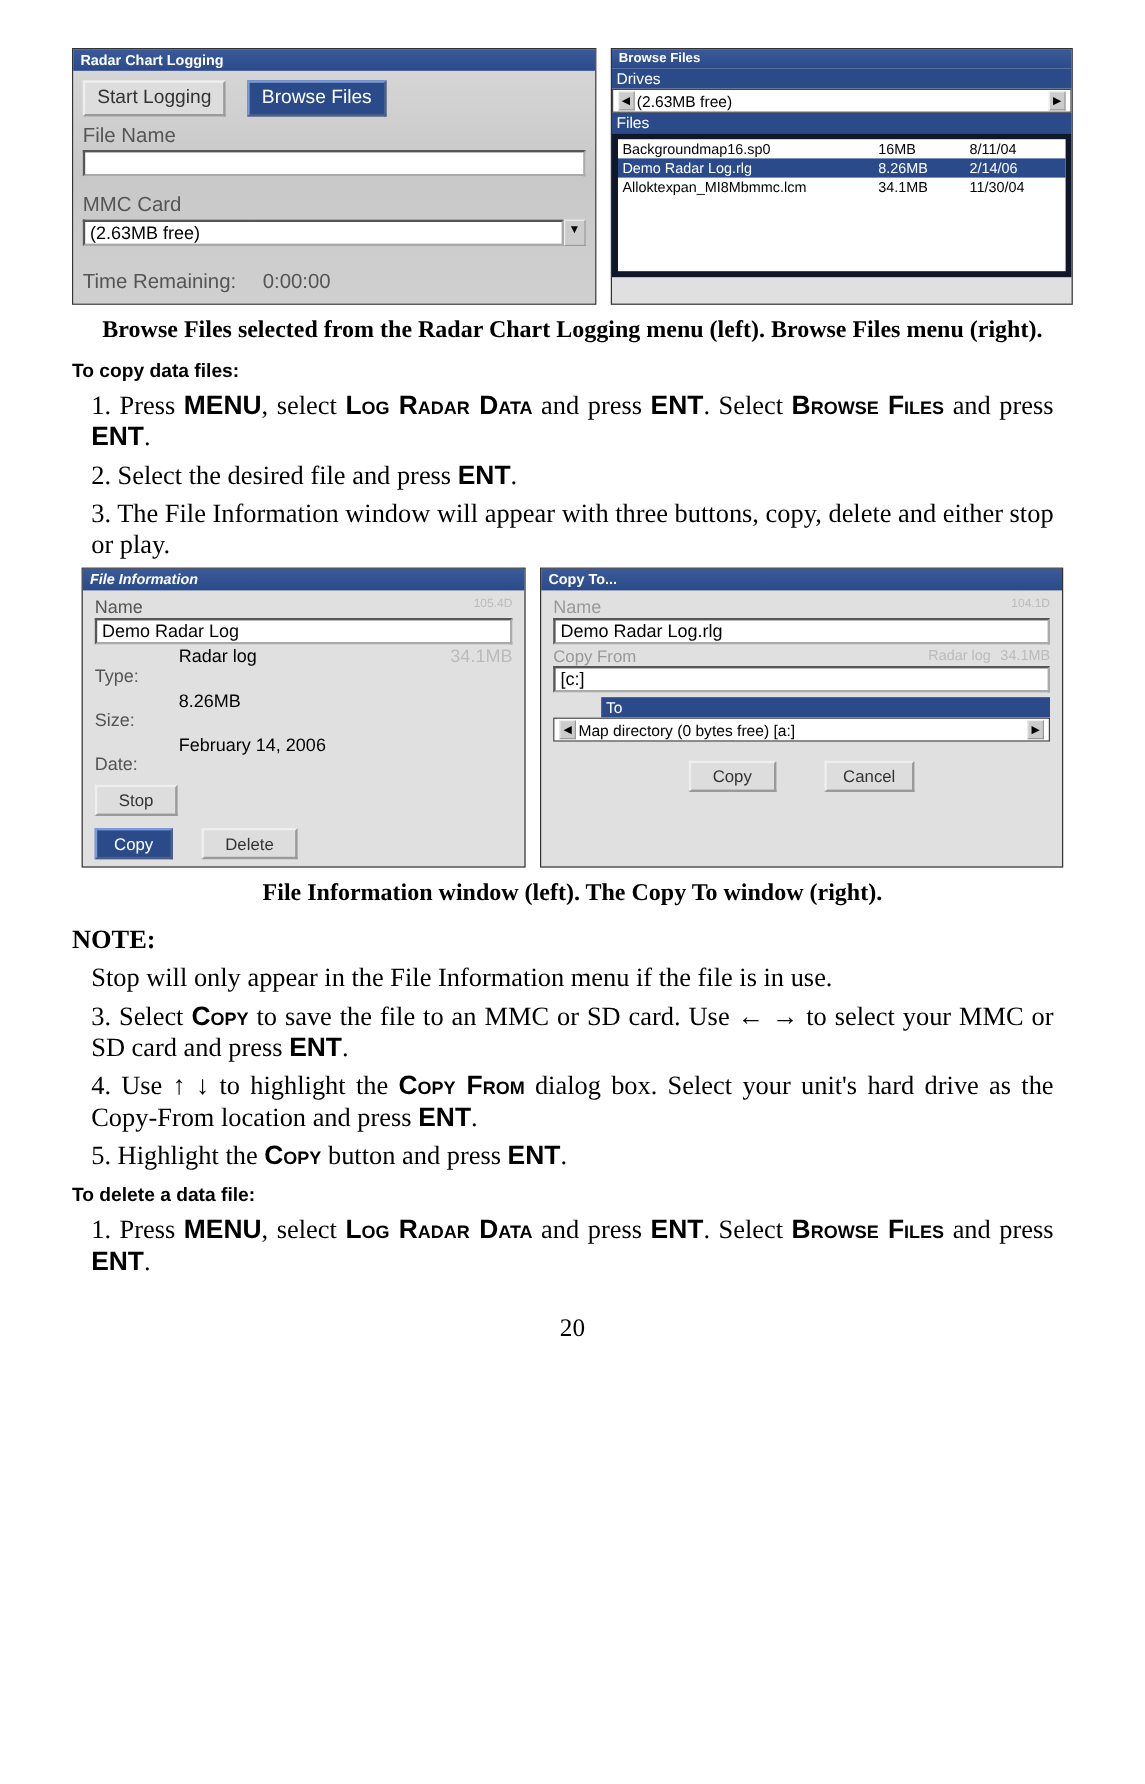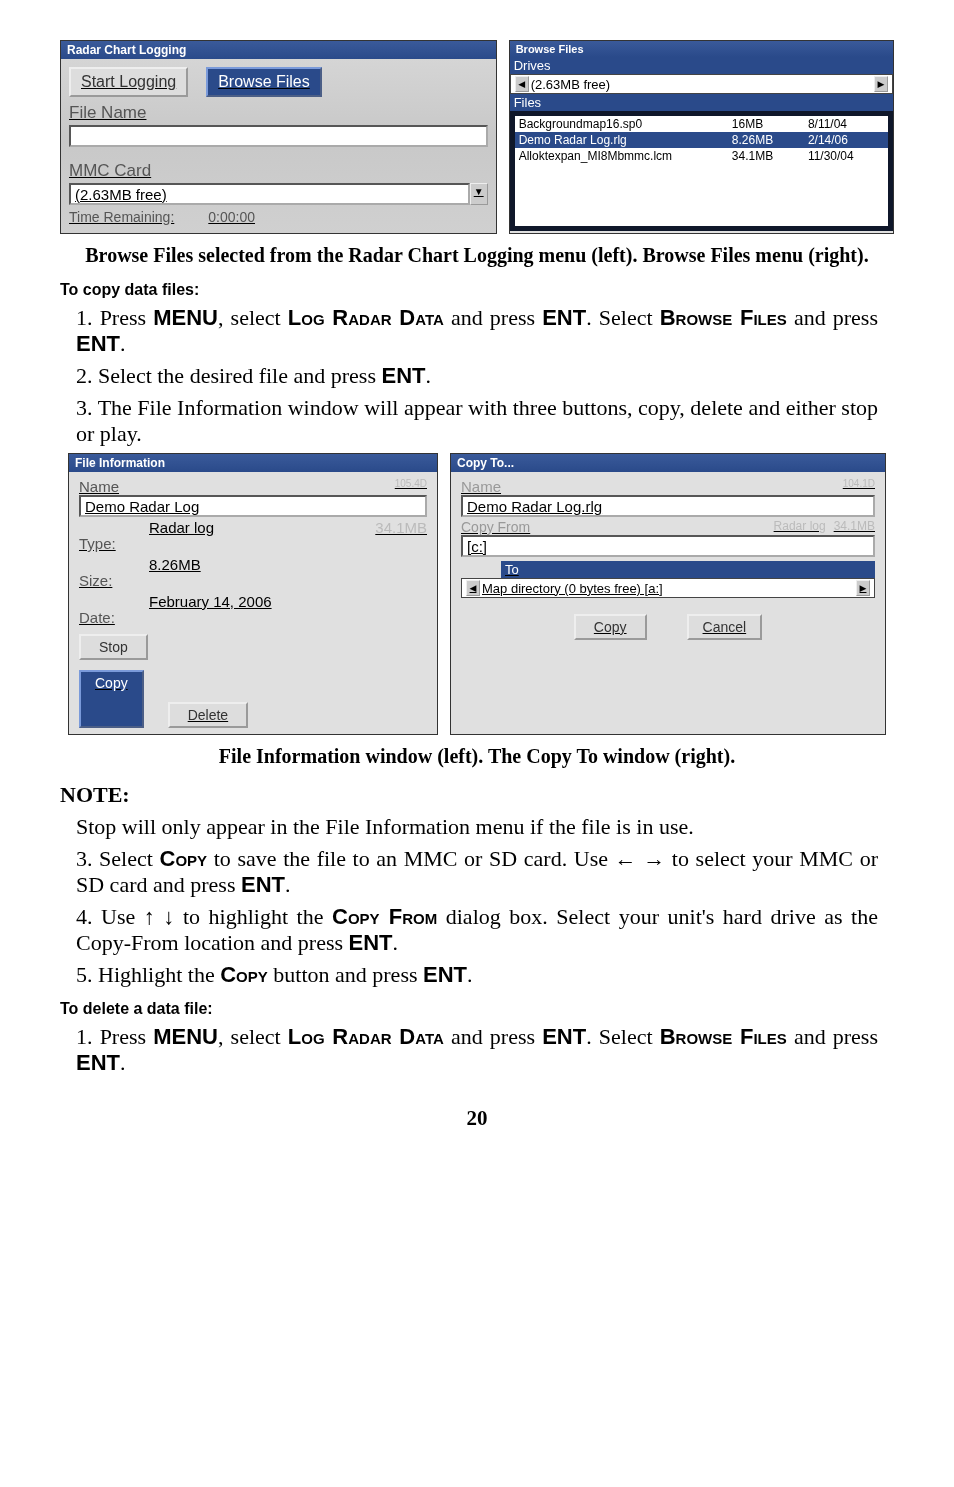--- a/index.html
+++ b/index.html
@@ -24,21 +24,21 @@
     font-size: 14px;
     position: relative;
   }
   .titlebar {
     background: linear-gradient(#3a5a9a, #2a4a8a);
     color: #fff;
     padding: 2px 6px;
     font-size: 12px;
     font-weight: bold;
   }
-  .win-body { padding: 8px; text-decoration: underline; }
+  .win-body { padding: 8px; }
   .btn-gray {
     background: #ddd;
     border: 2px outset #eee;
     padding: 4px 10px;
     display: inline-block;
     font-size: 16px;
     color: #333;
   }
   .btn-blue {
     background: #2a4a8a;
@@ -96,21 +96,21 @@
     margin: 8px 0 14px;
   }
   .heading-sans {
     font-family: Arial, Helvetica, sans-serif;
     font-weight: bold;
     font-size: 16px;
     margin: 12px 0 4px;
   }
   p.body-text { margin: 6px 16px; text-align: justify; }
   .note-block { margin-left: 48px; margin-right: 10px; }
-  .page-num { text-align: center; margin-top: 30px; font-size: 21px; font-weight: bold; }
+  .page-num { text-align: center; margin-top: 30px; font-size: 21px; }
   
   
   .fi-row { display: flex; padding: 2px 0; font-size: 15px; }
   .fi-label { width: 70px; color: #555; margin-top: 16px; }
   .fi-gray { color: #bbb; }
   .dropdown-arrow {
     width: 18px; background: #ccc; border: 1px outset #eee;
     text-align: center; font-size: 10px; line-height: 16px;
   }
   .scroll-arrow {
@@ -132,21 +132,21 @@
       </div>
       <div class="win-label">File Name</div>
       <div class="win-field"></div>
       <div class="win-label" style="margin-top:14px;">MMC Card</div>
       <div style="display:flex;">
         <div class="win-field" style="flex:1;">
             <span>(2.63MB free)</span>
           </div>
         <div class="dropdown-arrow">▼</div>
       </div>
-      <div style="display:flex; gap:34px; margin-top:4px; font-size:14px; color:#555;">
+      <div style="display:flex; gap:22px; margin-top:20px; font-size:17px; color:#555;">
         <span>Time Remaining:</span>
         <span>0:00:00</span>
       </div>
     </div>
   </div>
 
   <div class="screenshot" style="width:420px;">
     <div class="titlebar" style="font-size:11px;">Browse Files</div>
     <div class="sub-header">Drives</div>
     <div class="drive-field">
@@ -187,21 +187,21 @@
 
 <p class="body-text">
   <span>2. Select the desired file and press </span><span class="sans-bold">ENT</span><span>.</span>
 </p>
 
 <p class="body-text">3. The File Information window will appear with three buttons, copy, delete and either stop or play.</p>
 
 <div class="screenshot-row">
 
   <div class="screenshot" style="width:370px;">
-    <div class="titlebar" style="font-size:12px;">File Information</div>
+    <div class="titlebar" style="font-size:12px;font-style:italic;">File Information</div>
     <div class="win-body" style="padding:6px 10px;">
       <div style="display:flex; justify-content:space-between;">
         <span style="color:#555;font-size:15px;">Name</span>
         <span class="fi-gray" style="font-size:10px;">105.4D</span>
       </div>
       <div class="win-field">
           <span>Demo Radar Log</span>
         </div>
       <div class="fi-row">
         <span class="fi-label">Type:</span>
@@ -214,21 +214,21 @@
       </div>
       <div class="fi-row">
         <span class="fi-label">Date:</span>
         <span>February 14, 2006</span>
       </div>
       <div style="margin-top:6px;">
         <span class="btn-gray" style="font-size:14px;padding:3px 18px;">Stop</span>
       </div>
       <div style="margin-top:10px; display:flex; gap:24px;">
         <span class="btn-blue" style="font-size:14px;padding:3px 14px;">Copy</span>
-        <span class="btn-gray" style="font-size:14px;padding:3px 18px;margin-top:32px;">Delete</span>
+        <span class="btn-gray" style="font-size:14px;padding:3px 18px;">Delete</span>
       </div>
     </div>
   </div>
 
   <div class="screenshot" style="width:436px;">
     <div class="titlebar" style="font-size:12px;">Copy To...</div>
     <div class="win-body" style="padding:6px 10px;">
       <div style="display:flex; justify-content:space-between;">
         <span style="color:#999;font-size:15px;">Name</span>
         <span class="fi-gray" style="font-size:10px;">104.1D</span>

